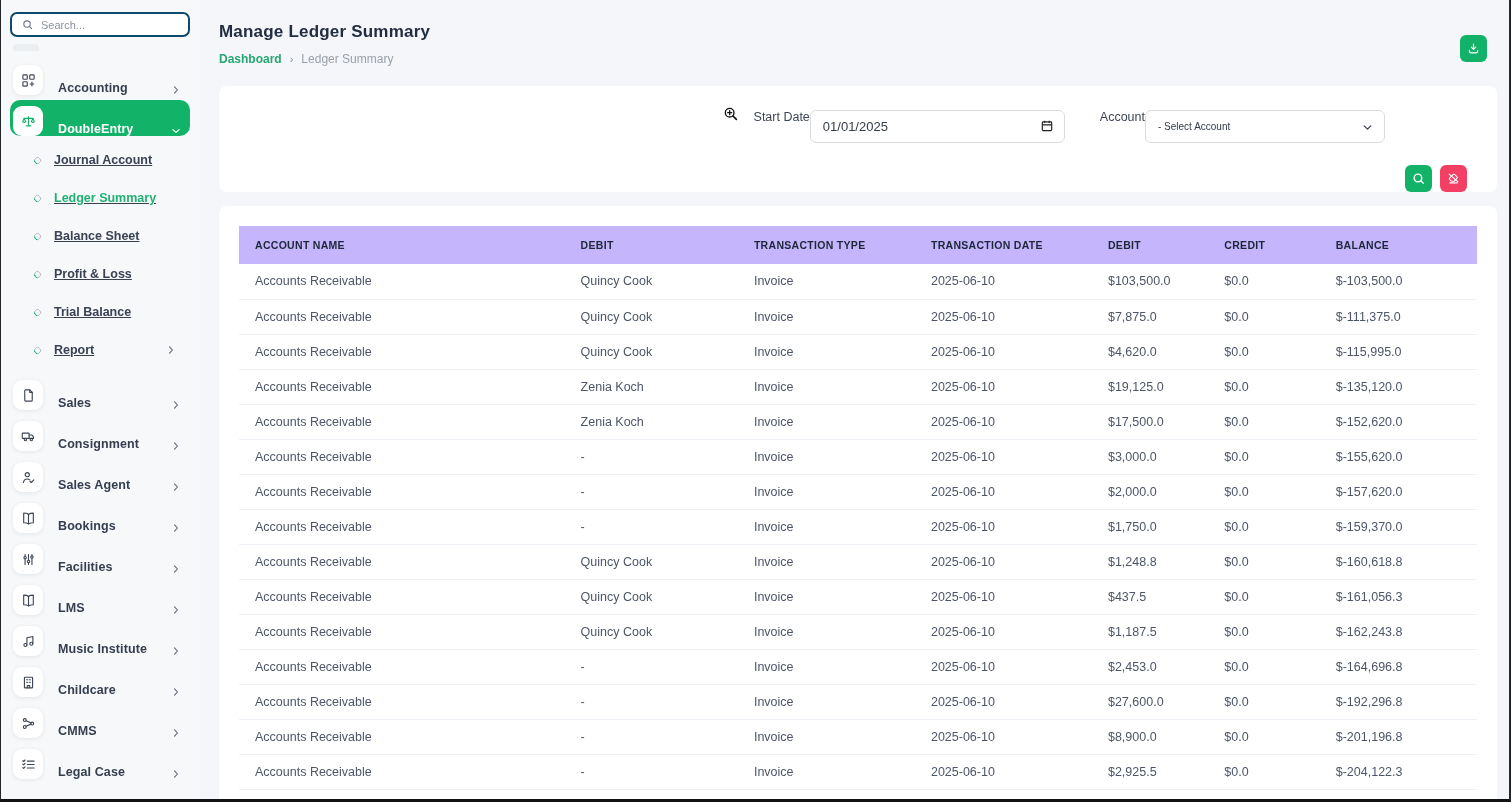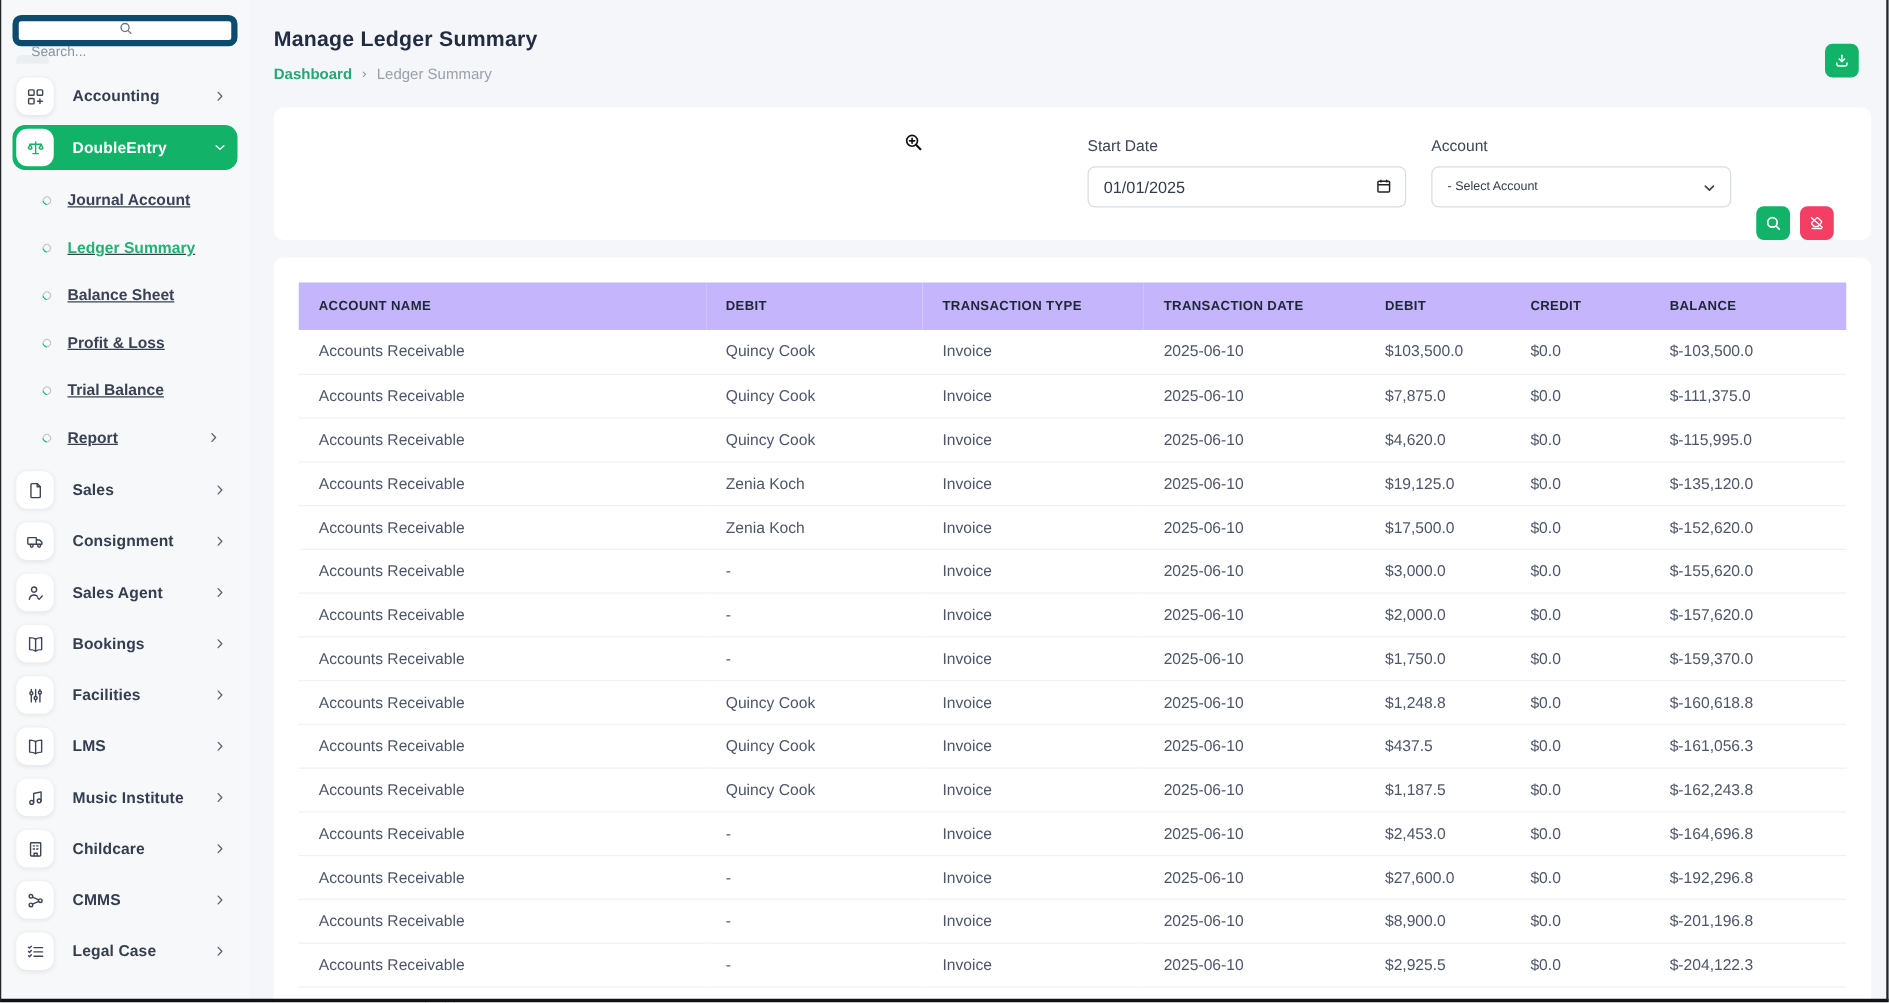--- a/index.html
+++ b/index.html
@@ -7,29 +7,29 @@
   body {
     font-family: "Liberation Sans", "DejaVu Sans", sans-serif;
     background:#f4f6f9; color:#39414f; position:relative;
   }
   .frame { position:absolute; inset:0; pointer-events:none; z-index:50;
     border-left:1px solid #23272b; border-right:2px solid #23272b; border-bottom:3px solid #101214; }
 
   
   .sidebar { position:absolute; left:0; top:0; bottom:0; width:200px; background:#f6f8fa; padding:12px 10px; overflow:hidden; }
   .search-box { display:flex; align-items:center; gap:8px; height:25px; background:#fff;
-    border:5px solid #0c4a6e; border-radius:7px; padding:0 10px;flex-direction:column; }
+    border:2px solid #0c4a6e; border-radius:7px; padding:0 10px; }
   .search-box svg { width:11px; height:11px; color:#6d7583; flex:none; }
   .search-box input { border:none; outline:none; width:100%; font-size:11px; color:#555e6b; background:transparent;
     font-family:inherit; }
   .search-box input::placeholder { color:#8b93a0; }
   .scroll-remnant { width:26px; height:7px; background:#eceff2; border-radius:4px 4px 0 0; margin:7px 0 0 3px; }
 
   .nav { margin-top:8px; }
-  .nav-main { display:flex; align-items:center; height:36px; margin:5px 0; padding:0 9px 0 3px; gap:15px; cursor:pointer; }
+  .nav-main { display:flex; align-items:flex-end; height:36px; margin:5px 0; padding:0 9px 0 3px; gap:15px; cursor:pointer; }
   .icon-box { width:30px; height:30px; background:#fff; border-radius:9px; box-shadow:0 1px 4px rgba(30,40,60,.09);
     display:flex; align-items:center; justify-content:center; color:#3d4555; flex:none; }
   .icon-box svg { width:15px; height:15px; }
   .nav-main .lbl { font-size:12.5px; font-weight:700; color:#343e4f; letter-spacing:.1px; }
   .nav-main .chev, .nav-sub .chev { margin-left:auto; color:#5c6576; display:flex; }
   .chev svg { width:10px; height:10px; }
   .nav-main.active { background:#12b269; border-radius:10px; }
   .nav-main.active .lbl { color:#fff; }
   .nav-main.active .chev { color:#fff; }
   .nav-main.active .icon-box { color:#12b269; box-shadow:none; }
@@ -49,21 +49,21 @@
   .breadcrumb .sep { color:#8a929e; font-size:11px; }
   .breadcrumb .current { color:#9aa1ac; }
   .icon-btn { border:none; cursor:pointer; display:flex; align-items:center; justify-content:center;
     border-radius:6px; color:#fff; }
   .download-btn { width:27px; height:27px; background:#12b269; margin-top:8px; }
   .download-btn svg { width:13px; height:13px; }
 
   .card { background:#fff; border-radius:8px; }
   .filter-card { margin-top:20px; height:106px; padding:24px 30px 0 24px;
     display:flex; justify-content:flex-end; gap:20px; }
-  .field { display:flex; flex-direction:column; }
+  .field { display:flex; flex-direction:row;margin-left:15px; }
   .field label { font-size:12.5px; color:#3d4654; margin-bottom:9px; font-weight:400; }
   .input-wrap { position:relative; width:255px; }
   .input-wrap input { width:100%; height:33px; border:1px solid #d8dde4; border-radius:6px;
     padding:0 34px 0 12px; font-size:13px; color:#333c4a; font-family:inherit; outline:none; background:#fff; }
   .input-wrap .cal { position:absolute; right:11px; top:9px; width:14px; height:14px; color:#222; pointer-events:none; }
   .select-wrap { position:relative; width:240px; height:33px; border:1px solid #d8dde4; border-radius:6px;
     display:flex; align-items:center; padding:0 30px 0 12px; font-size:10px; color:#333c4a; cursor:pointer; background:#fff; }
   .select-wrap .chevd { position:absolute; right:10px; top:10px; width:13px; height:13px; color:#394150; }
   .filter-actions { display:flex; gap:8px; align-self:flex-end; margin-bottom:37px; }
   .filter-card .filter-actions { margin-bottom:0; margin-top:33px; }

